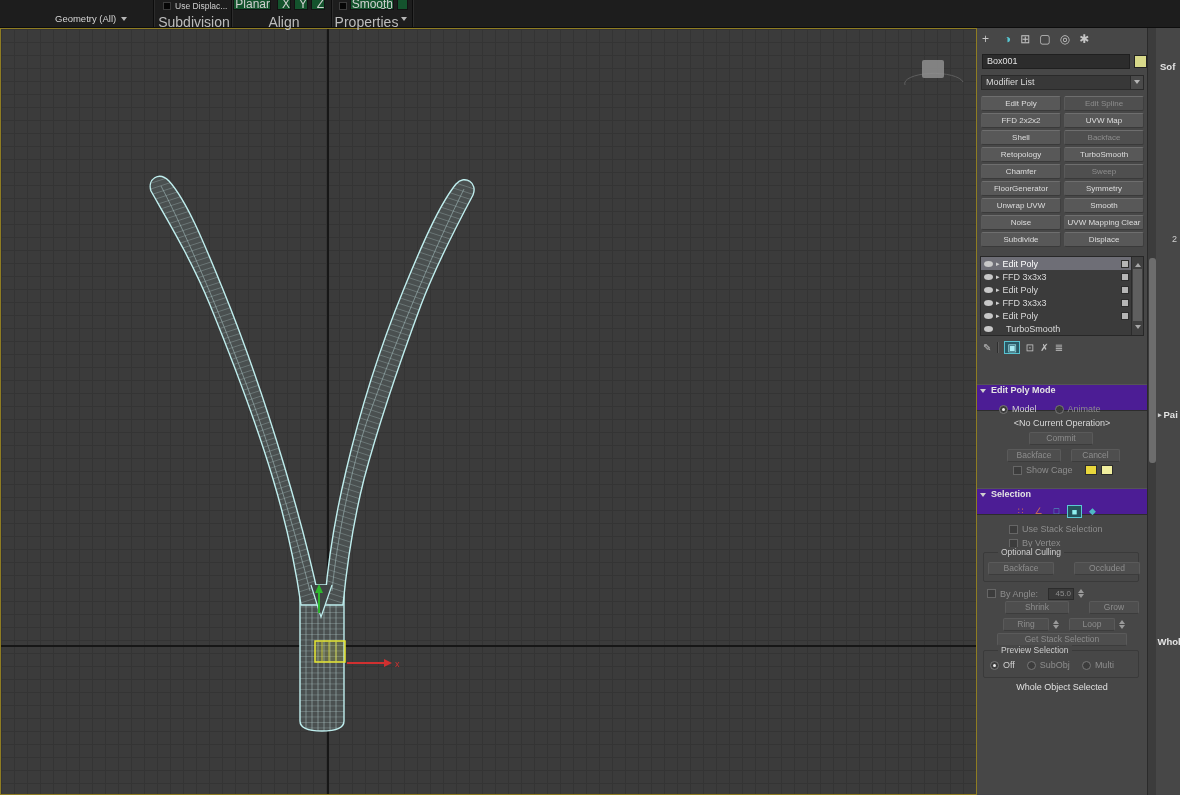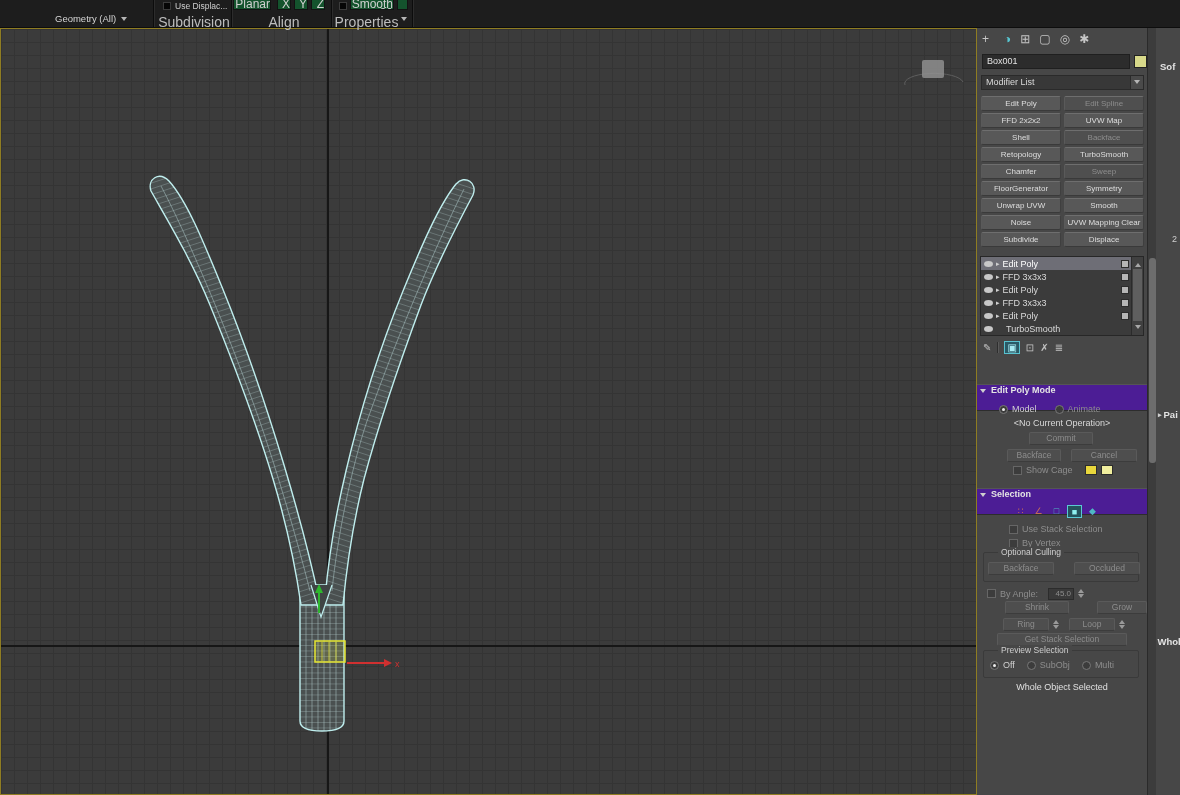--- a/index.html
+++ b/index.html
@@ -281,21 +281,21 @@
     <span>Model</span>
     <span class="rad" style="margin-left:14px"></span>
     <span class="dim">Animate</span>
   </div>
   <div class="abs" style="left:0;top:390px;width:170px;text-align:center;color:#d8d8d8">&lt;No Current Operation&gt;</div>
   <div class="row" style="left:52px;top:404px">
     <span class="gbtn" style="width:64px">Commit</span>
   </div>
   <div class="row" style="left:30px;top:421px">
     <span class="gbtn" style="width:54px">Backface</span>
-    <span class="gbtn" style="width:66px;margin-left:6px">Cancel</span>
+    <span class="gbtn" style="width:49px;margin-left:6px">Cancel</span>
   </div>
   <div class="row" style="left:36px;top:437px">
     <span class="cb"></span>
     <span class="dim">Show Cage</span>
     <span style="display:inline-block;width:12px;height:10px;background:#e9d73c;border:1px solid #2c2c2c;margin-left:8px"></span>
     <span style="display:inline-block;width:12px;height:10px;background:#f0ee9e;border:1px solid #2c2c2c"></span>
   </div>
 
   <div class="ro-h" style="top:460px">
     <span class="arr"></span>
@@ -327,21 +327,21 @@
     <span class="cb"></span>
     <span class="dim">By Angle:</span>
     <span class="valbox" style="margin-left:6px">45.0</span>
     <span class="spin">
         <i class="u"></i>
         <i class="d"></i>
       </span>
   </div>
   <div class="row" style="left:28px;top:573px">
     <span class="gbtn" style="width:64px">Shrink</span>
-    <span class="gbtn" style="width:50px;margin-left:24px">Grow</span>
+    <span class="gbtn" style="width:50px;margin-left:16px">Grow</span>
   </div>
   <div class="row" style="left:26px;top:589px">
     <span class="gbtn" style="width:46px">Ring</span>
     <span class="spin">
         <i class="u"></i>
         <i class="d"></i>
       </span>
     <span class="gbtn" style="width:46px;margin-left:6px">Loop</span>
     <span class="spin">
         <i class="u"></i>

